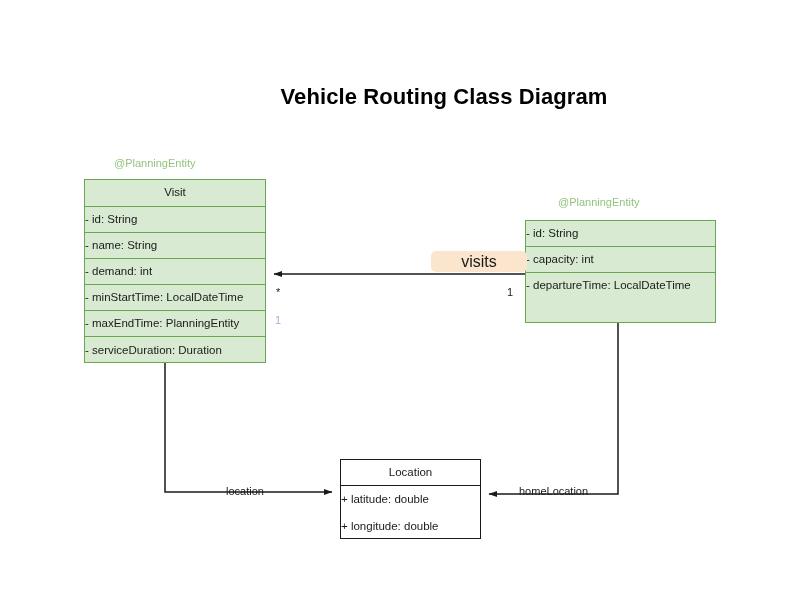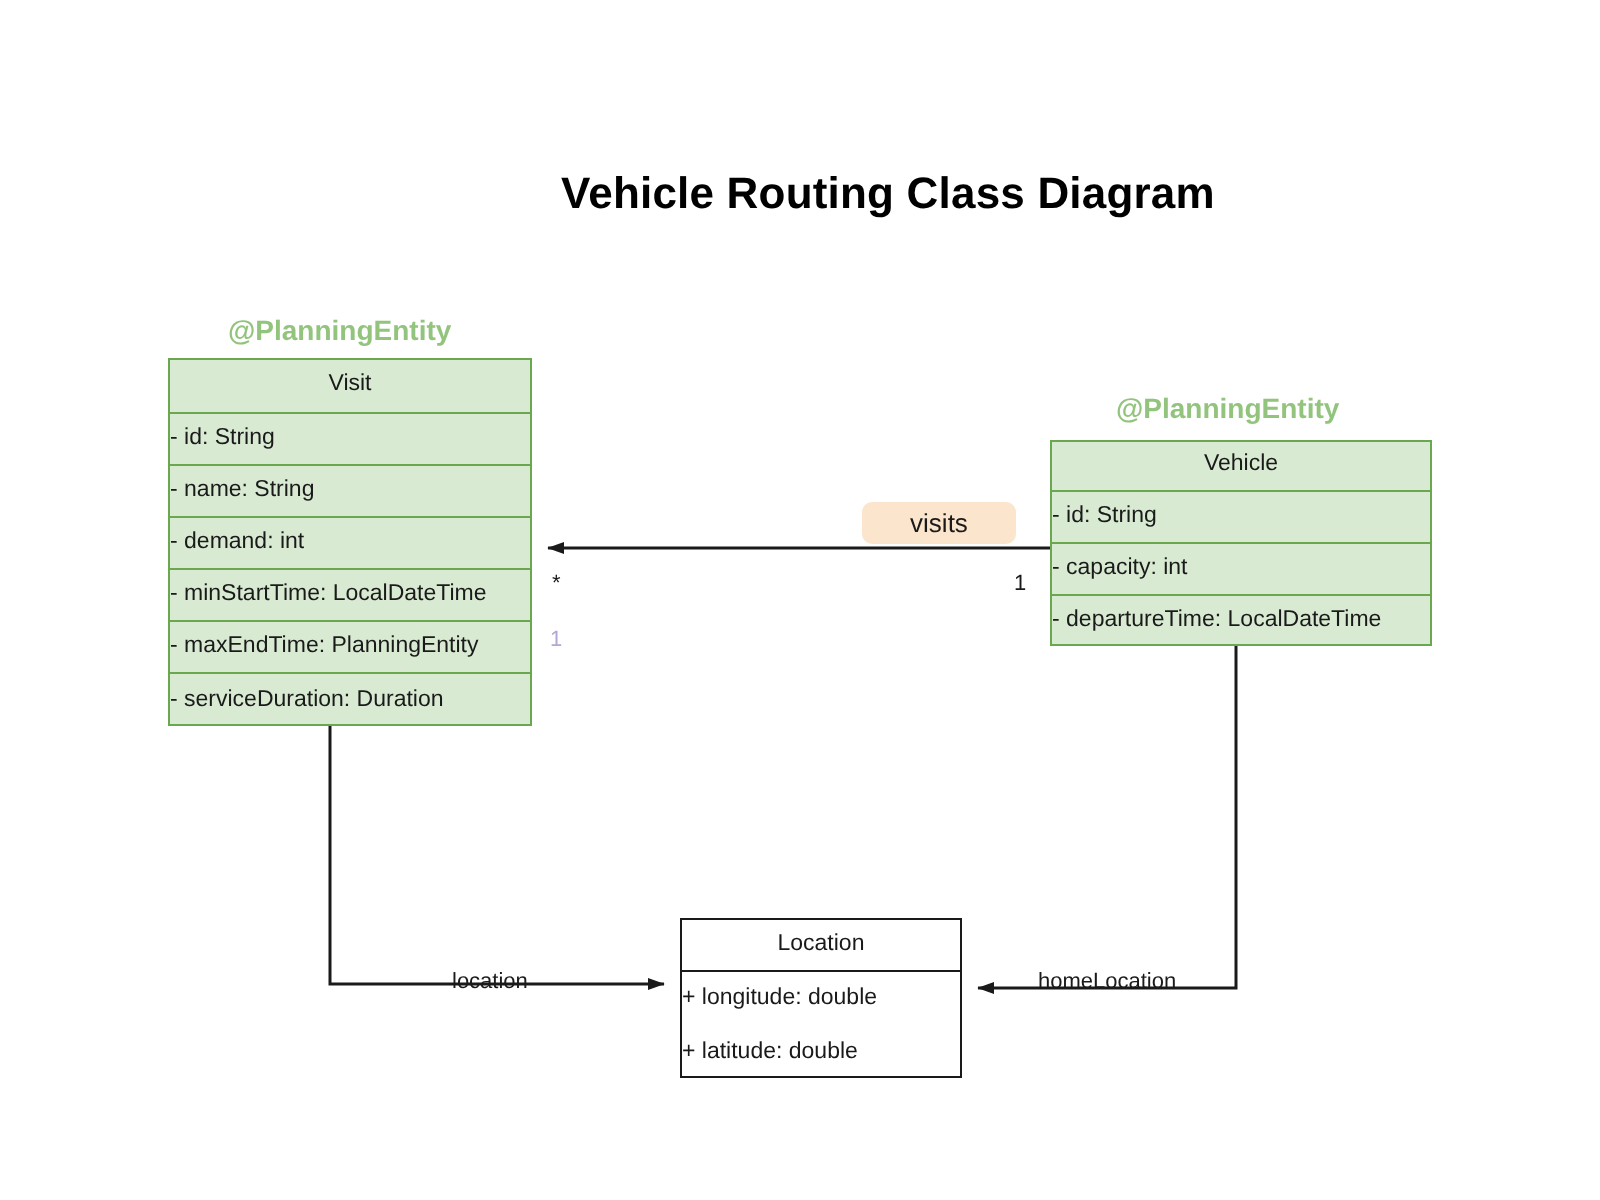--- a/index.html
+++ b/index.html
@@ -30,22 +30,22 @@
     font-size: 22px;
     font-weight: bold;
     color: #000000;
     letter-spacing: 0.1px;
     margin-left: 44px;
   }
 
   
   .annotation {
     position: absolute;
-    font-size: 14px;
-    font-weight: bold;
+    font-size: 11px;
+    font-weight: normal;
     white-space: nowrap;
   }
   #annotation-visit        { left: 114px; top: 157px; color: #93C47D; }
   #annotation-vehicle      { left: 558px; top: 196px; color: #93C47D; }
   #annotation-listvariable { left: 350px; top: 231px; color: #F9CB9C; }
 
   
   .uml-class {
     position: absolute;
     box-sizing: border-box;
@@ -116,28 +116,28 @@
   }
   #mult-visit-star { left: 276px; top: 286px; color: #1a1a1a; }
   #mult-visit-one  { left: 275px; top: 314px; color: #B4A7D6; }
   #mult-vehicle-one{ left: 507px; top: 286px; color: #1a1a1a; }
 
   
   #badge-visits {
     position: absolute;
     left: 431px;
     top: 251px;
-    width: 77px;
+    width: 96px;
     height: 21px;
     background: #FCE5CD;
     border-radius: 5px;
     display: flex;
     align-items: center;
     justify-content: center;
-    font-size: 13px;
+    font-size: 16px;
     color: #1a1a1a;
   }
 </style>
 </head>
 <body>
 
 <div id="canvas">
 
   <div id="diagram-title">Vehicle Routing Class Diagram</div>
 
@@ -170,30 +170,29 @@
     <div class="uml-row title">Visit</div>
     <div class="uml-row">- id: String</div>
     <div class="uml-row">- name: String</div>
     <div class="uml-row">- demand: int</div>
     <div class="uml-row">- minStartTime: LocalDateTime</div>
     <div class="uml-row">- maxEndTime: PlanningEntity</div>
     <div class="uml-row">- serviceDuration: Duration</div>
   </div>
 
   <div class="uml-class" id="class-vehicle">
-    <div class="uml-row title">Vehicle</div>
     <div class="uml-row">- id: String</div>
     <div class="uml-row">- capacity: int</div>
     <div class="uml-row">- departureTime: LocalDateTime</div>
   </div>
 
   <div class="uml-class plain" id="class-location">
     <div class="uml-row title">Location</div>
+    <div class="uml-row field">+ latitude: double</div>
     <div class="uml-row field">+ longitude: double</div>
-    <div class="uml-row field">+ latitude: double</div>
   </div>
 
   <div id="badge-visits">visits</div>
 
   <div class="multiplicity" id="mult-visit-star">*</div>
   <div class="multiplicity" id="mult-visit-one">1</div>
   <div class="multiplicity" id="mult-vehicle-one">1</div>
 
   <div class="edge-label" id="label-location">location</div>
   <div class="edge-label" id="label-homelocation">homeLocation</div>

